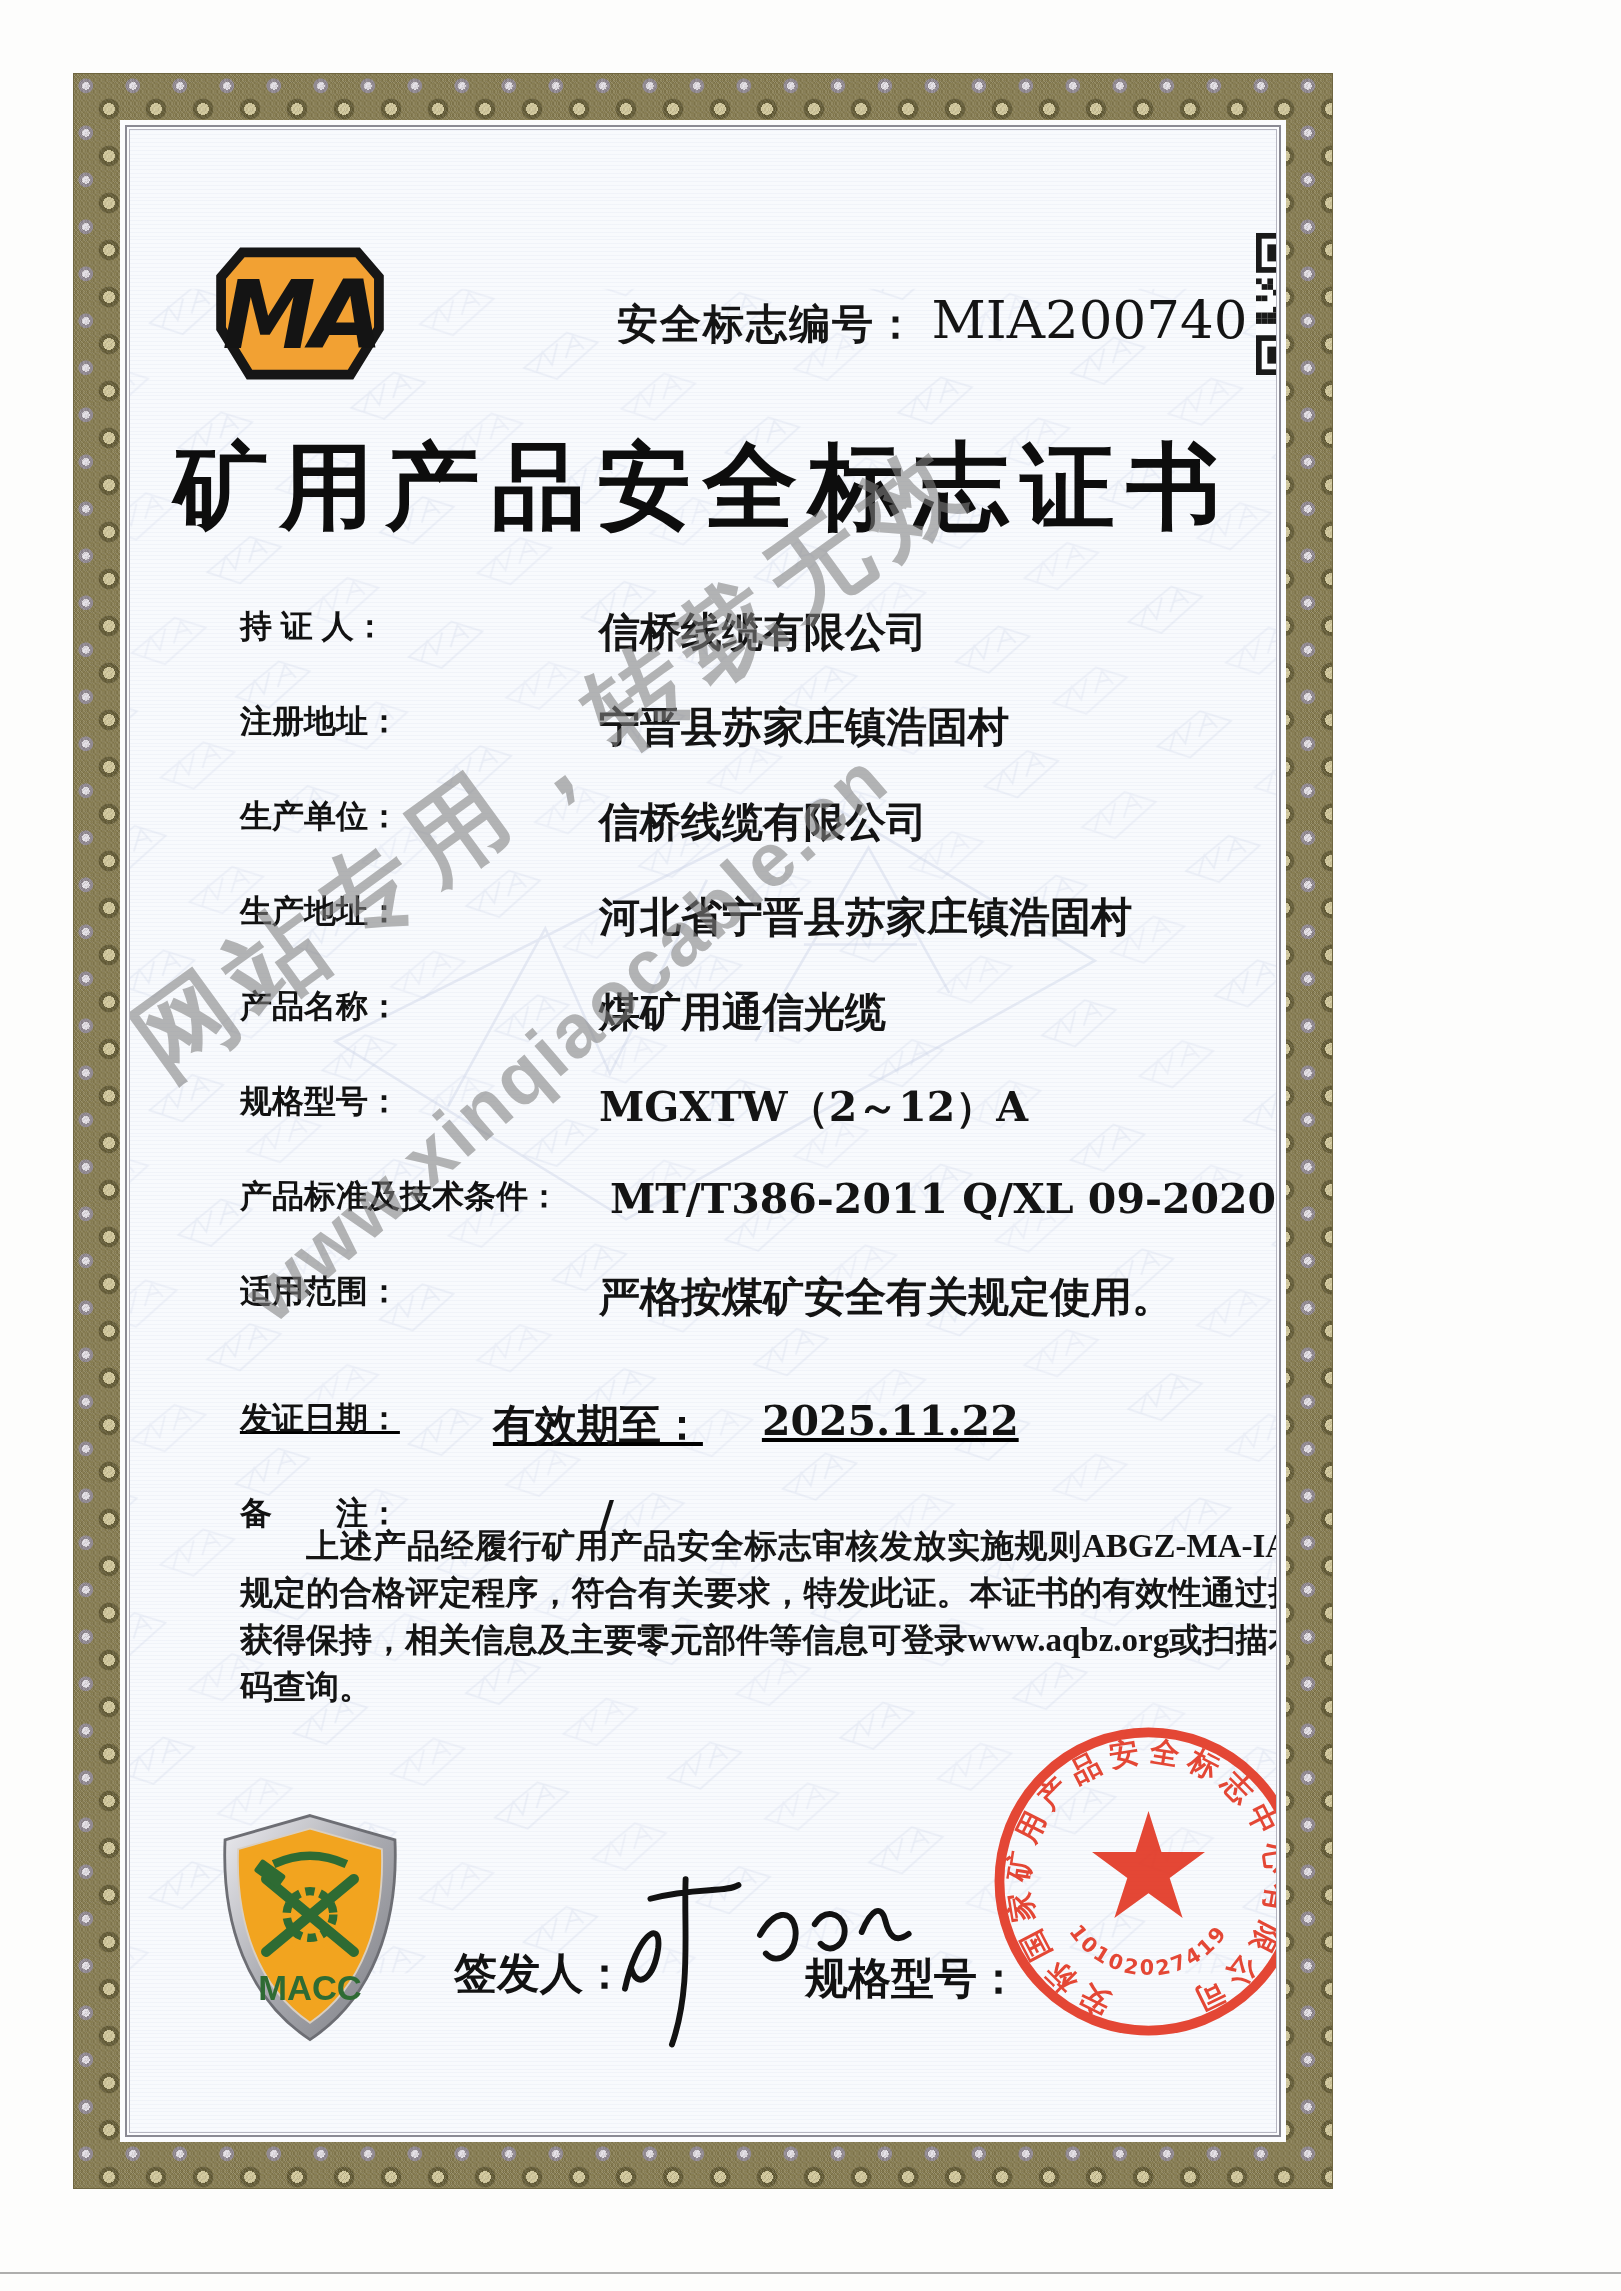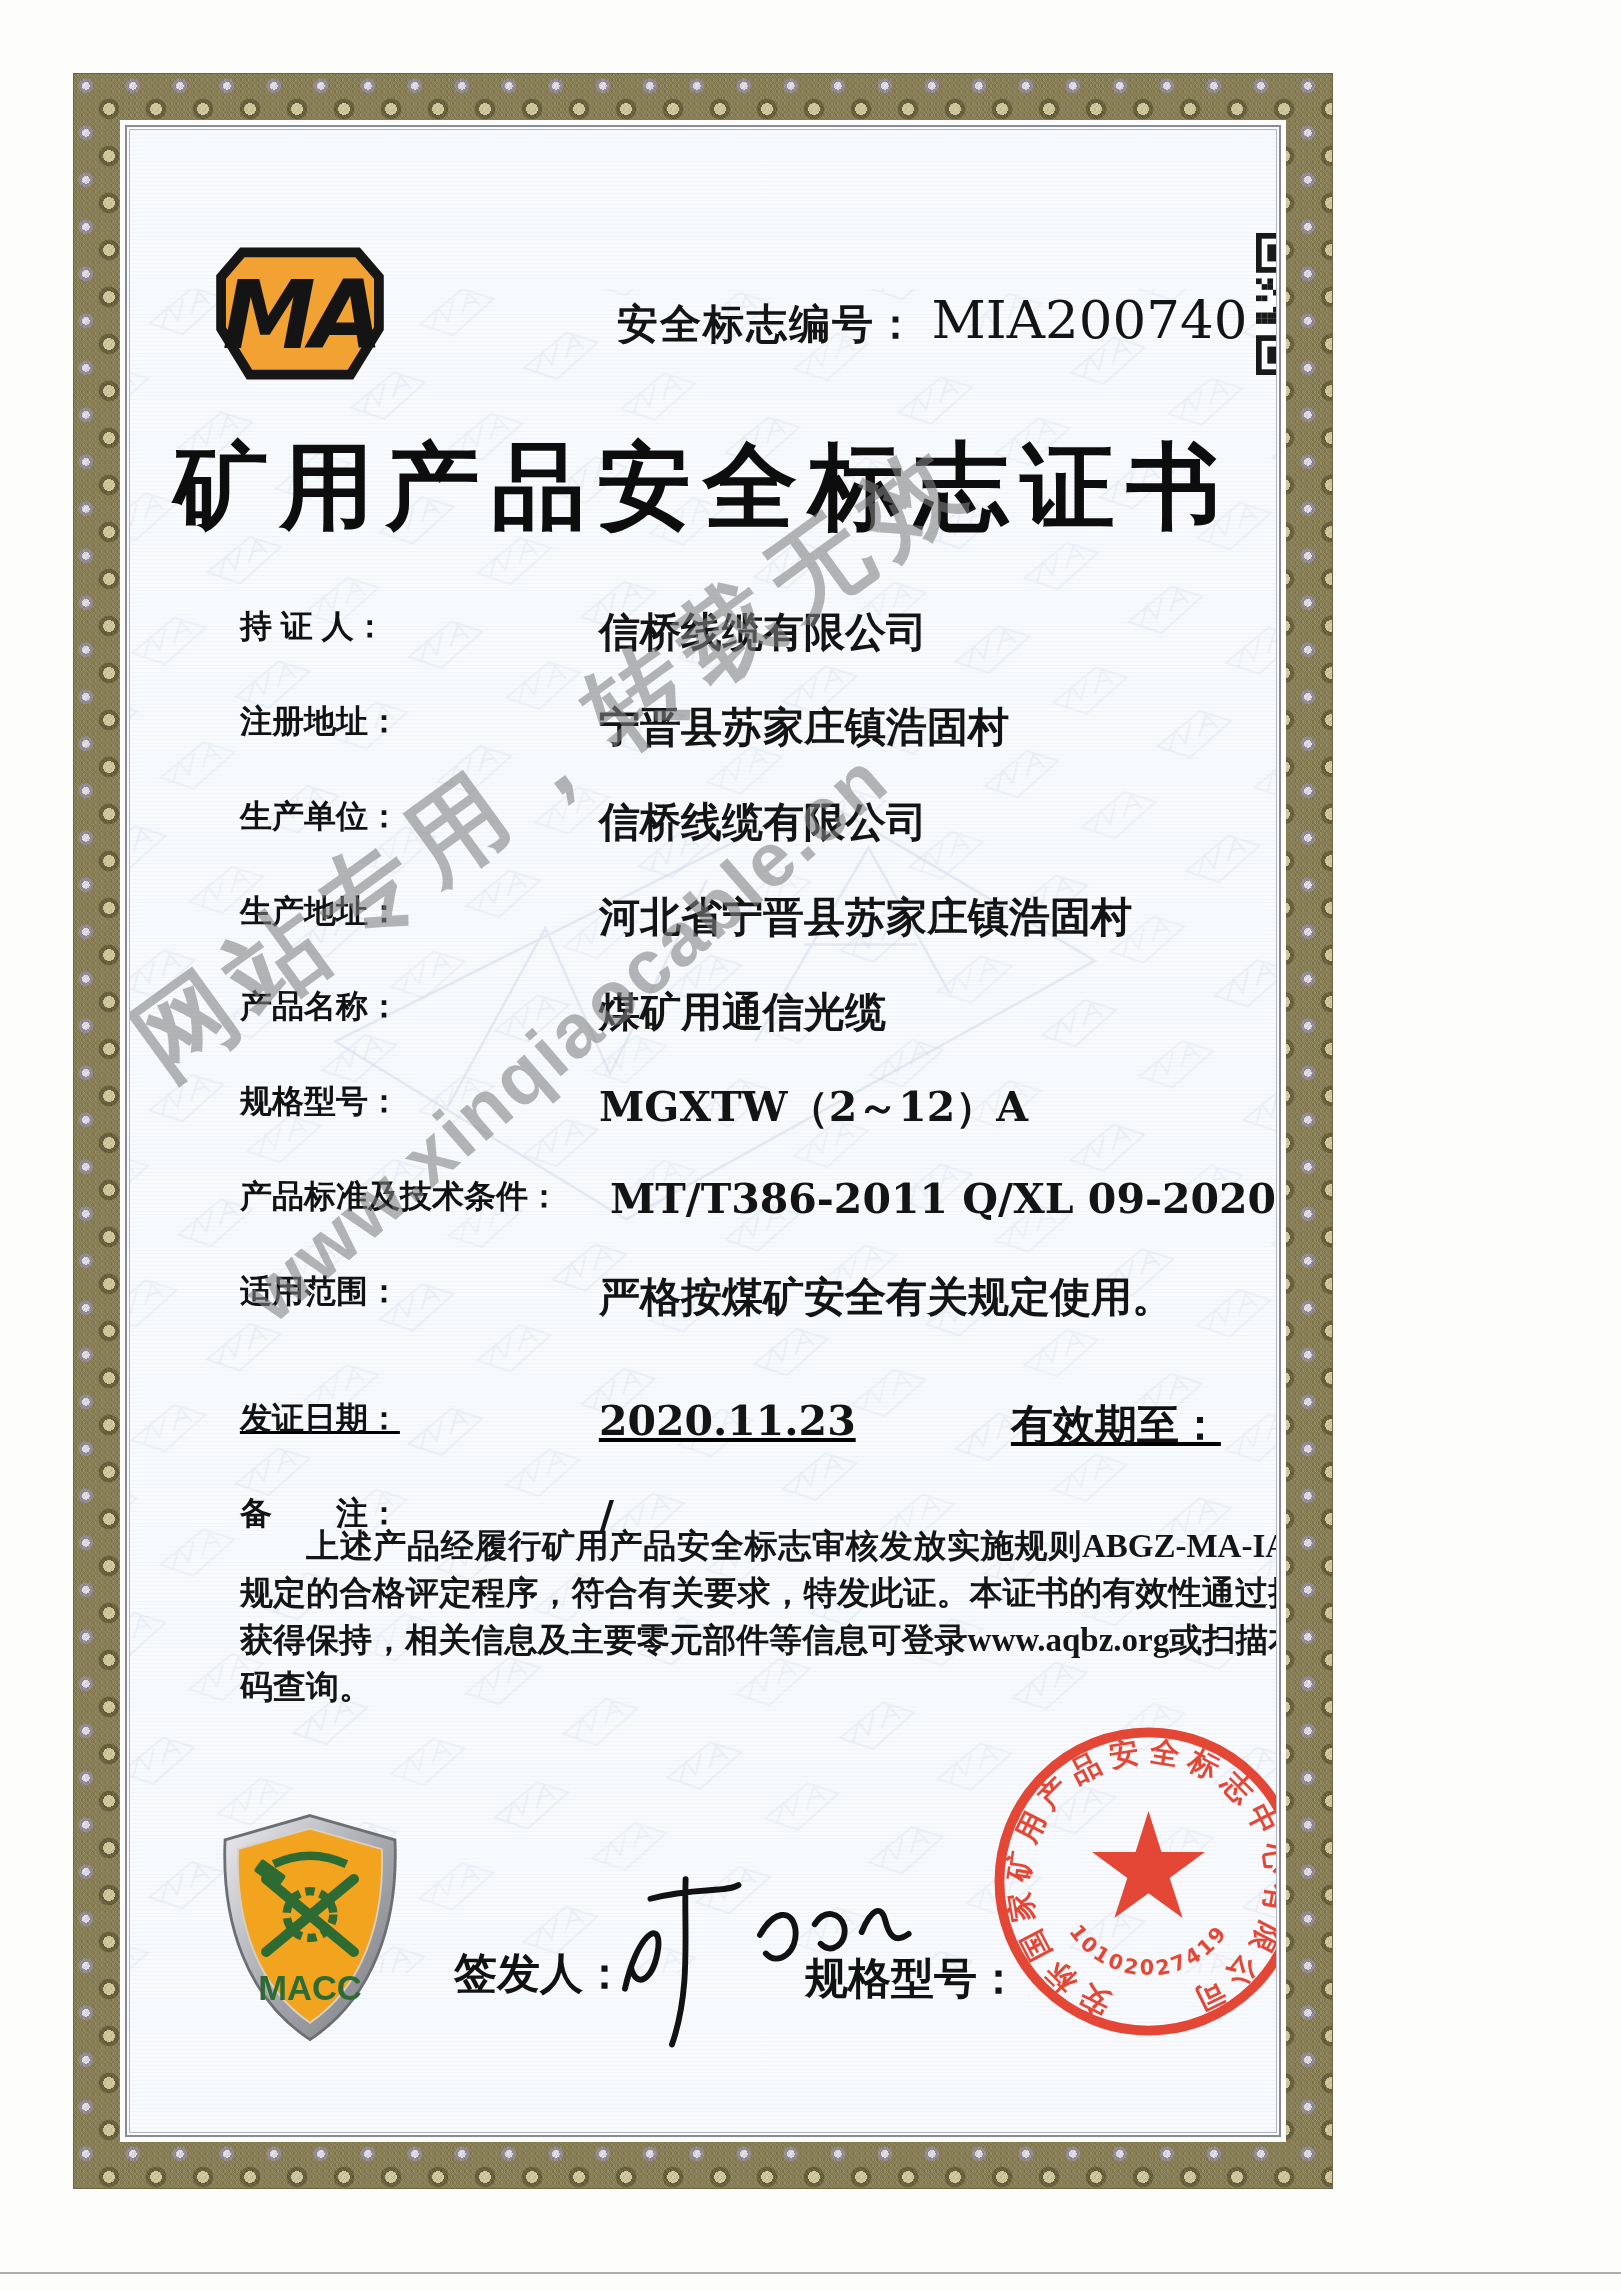--- a/index.html
+++ b/index.html
@@ -338,21 +338,20 @@
             <div class="row wide">
               <span class="lab">产品标准及技术条件：</span>
               <span class="val">MT/T386-2011 Q/XL 09-2020</span>
             </div>
             <div class="row">
               <span class="lab">适用范围：</span>
               <span class="val">严格按煤矿安全有关规定使用。</span>
             </div>
             <div class="row dates">
               <span class="lab">发证日期：</span>
-              <span class="val">2020.11.23</span>
               <span class="lab2">有效期至：</span>
               <span class="val2">2025.11.22</span>
             </div>
             <div class="row">
               <span class="lab">备　　注：</span>
               <span class="val">/</span>
             </div>
           </div>
 
           <div class="statement">上述产品经履行矿用产品安全标志审核发放实施规则ABGZ-MA-IAA-2017-01规定的合格评定程序，符合有关要求，特发此证。本证书的有效性通过持证后监督获得保持，相关信息及主要零元部件等信息可登录www.aqbz.org或扫描本证书二维码查询。</div>

